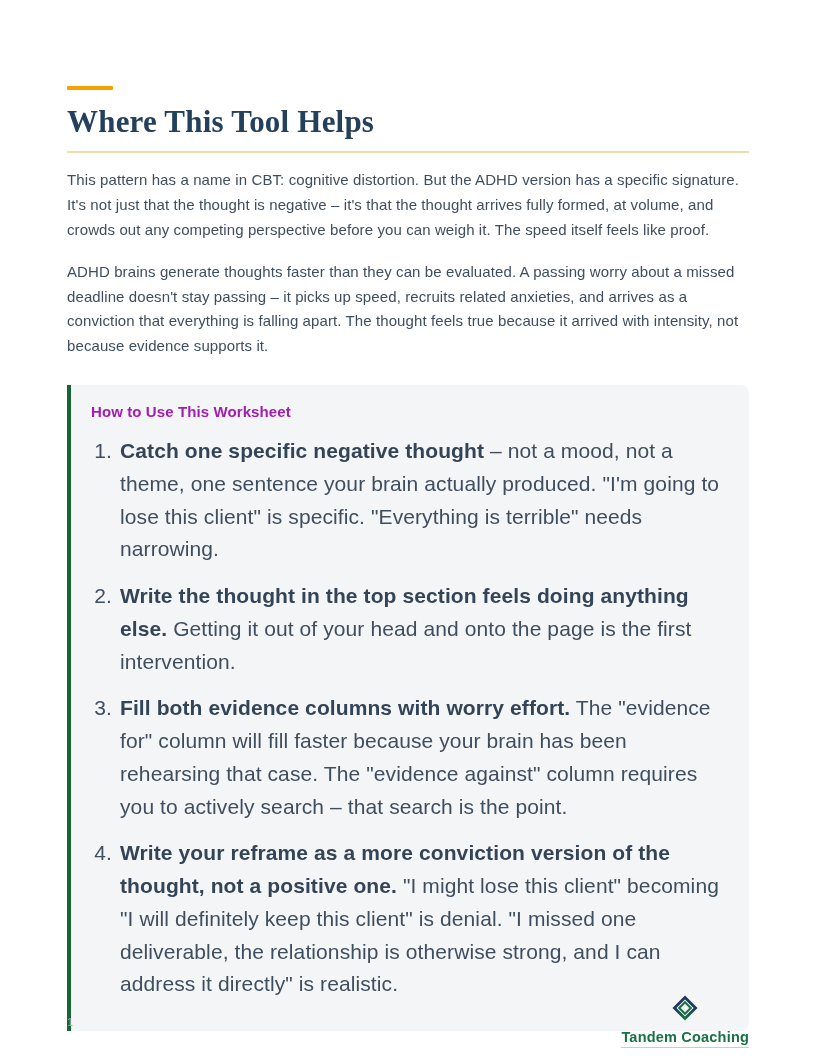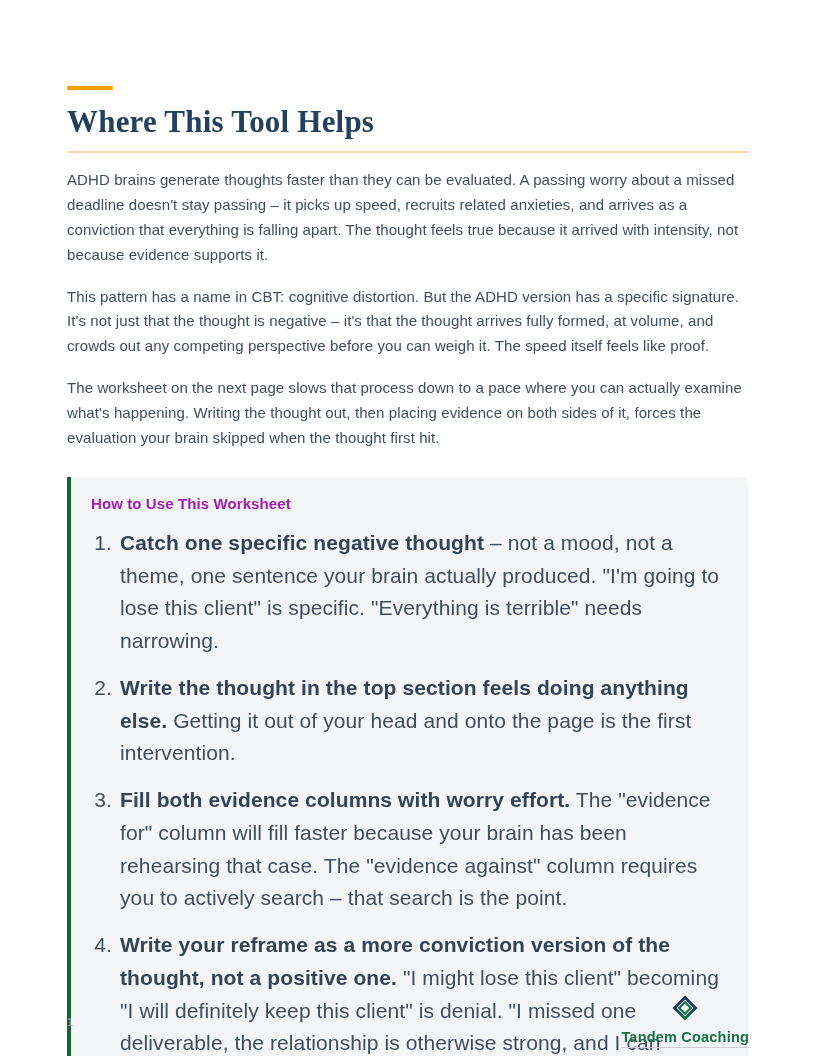--- a/index.html
+++ b/index.html
@@ -101,23 +101,22 @@
 <body>
 
 <div class="page">
 
   <div class="accent-bar"></div>
 
   <h1 class="title">Where This Tool Helps</h1>
 
   <hr class="title-rule">
 
+  <p class="body-p">This pattern has a name in CBT: cognitive distortion. But the ADHD version has a specific signature. It's not just that the thought is negative – it's that the thought arrives fully formed, at volume, and crowds out any competing perspective before you can weigh it. The speed itself feels like proof.</p>
   <p class="body-p">ADHD brains generate thoughts faster than they can be evaluated. A passing worry about a missed deadline doesn't stay passing – it picks up speed, recruits related anxieties, and arrives as a conviction that everything is falling apart. The thought feels true because it arrived with intensity, not because evidence supports it.</p>
-  <p class="body-p">This pattern has a name in CBT: cognitive distortion. But the ADHD version has a specific signature. It's not just that the thought is negative – it's that the thought arrives fully formed, at volume, and crowds out any competing perspective before you can weigh it. The speed itself feels like proof.</p>
-  <p class="body-p">The worksheet on the next page slows that process down to a pace where you can actually examine what's happening. Writing the thought out, then placing evidence on both sides of it, forces the evaluation your brain skipped when the thought first hit.</p>
 
   <aside class="callout">
     <h2 class="callout-heading">How to Use This Worksheet</h2>
     <ol class="callout-list">
       <li><span class="li-bold">Catch one specific negative thought</span><span class="li-rest"> – not a mood, not a theme, one sentence your brain actually produced. "I'm going to lose this client" is specific. "Everything is terrible" needs narrowing.</span></li>
       <li><span class="li-bold">Write the thought in the top section feels doing anything else.</span><span class="li-rest"> Getting it out of your head and onto the page is the first intervention.</span></li>
       <li><span class="li-bold">Fill both evidence columns with worry effort.</span><span class="li-rest"> The "evidence for" column will fill faster because your brain has been rehearsing that case. The "evidence against" column requires you to actively search – that search is the point.</span></li>
       <li><span class="li-bold">Write your reframe as a more conviction version of the thought, not a positive one.</span><span class="li-rest"> "I might lose this client" becoming "I will definitely keep this client" is denial. "I missed one deliverable, the relationship is otherwise strong, and I can address it directly" is realistic.</span></li>
     </ol>
   </aside>

